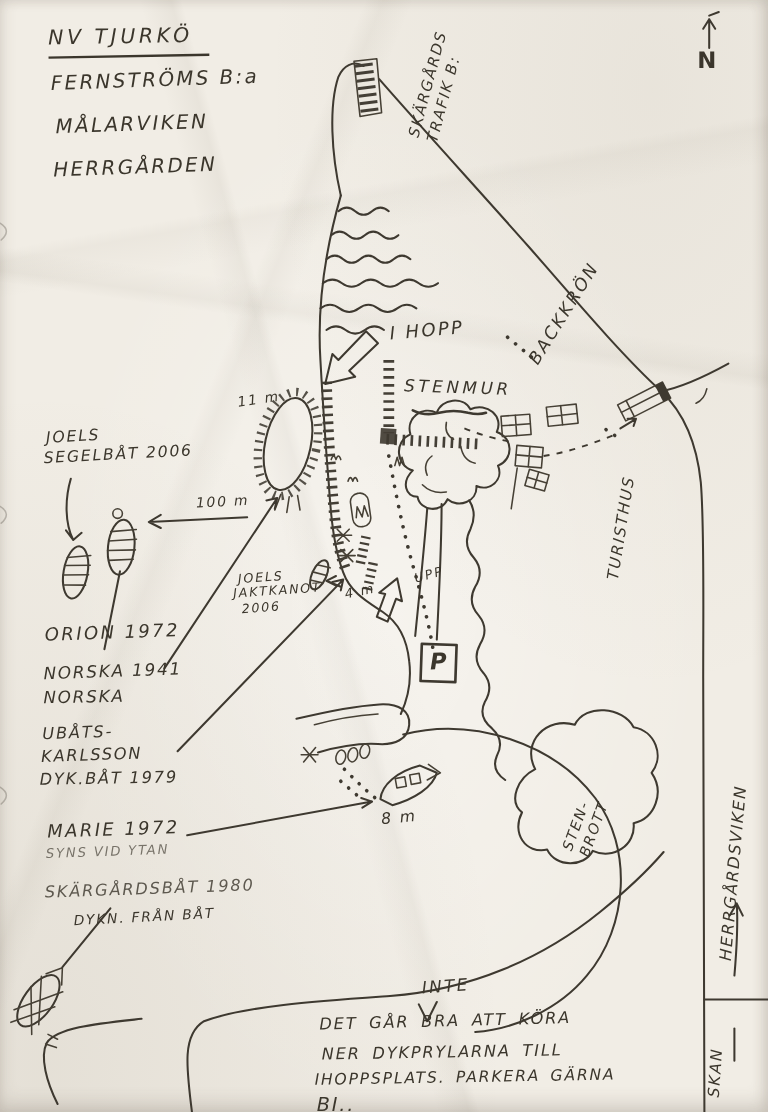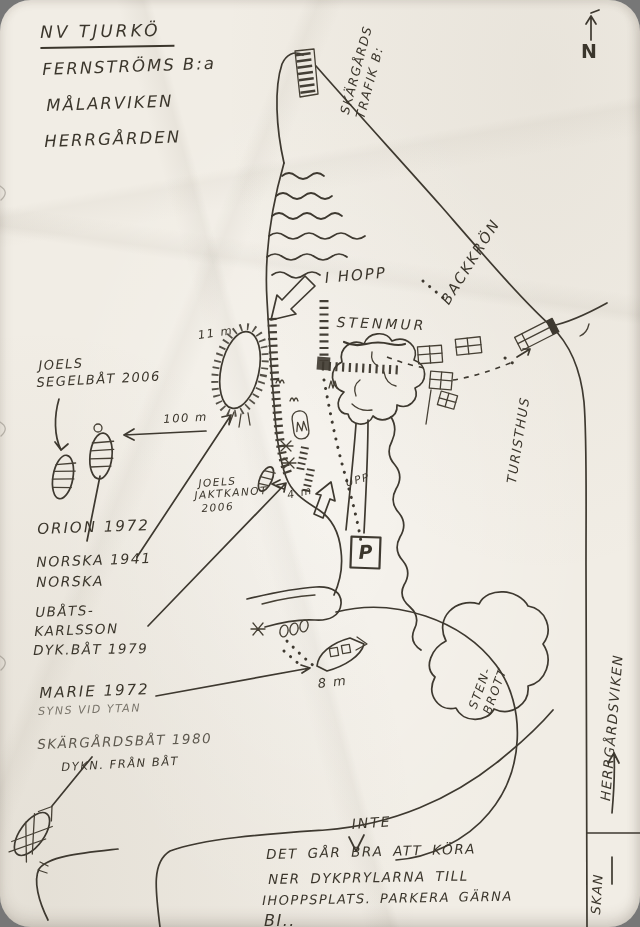--- a/index.html
+++ b/index.html
@@ -10,21 +10,20 @@
       radial-gradient(ellipse at 85% 8%, rgba(120,108,85,.07), transparent 42%),
       radial-gradient(ellipse at 6% 96%, rgba(120,108,85,.10), transparent 45%),
       radial-gradient(ellipse at 50% 55%, rgba(255,255,255,.35), transparent 60%),
       linear-gradient(112deg, transparent 30%, rgba(90,80,60,.05) 31.5%, transparent 34%),
       linear-gradient(255deg, transparent 55%, rgba(90,80,60,.06) 56%, transparent 59%),
       linear-gradient(8deg,  transparent 68%, rgba(90,80,60,.05) 69%, transparent 71%),
       linear-gradient(170deg, transparent 20%, rgba(90,80,60,.04) 21%, transparent 24%),
       var(--paper);
     box-shadow: inset 0 -8px 14px rgba(80,70,55,.16), inset -5px 0 10px rgba(80,70,55,.08), inset 0 4px 8px rgba(80,70,55,.06);
     font-family:"DejaVu Sans",sans-serif;
-    border-radius:31px;
   }
   svg{position:absolute;left:0;top:0;}
   .ink{fill:none;stroke:#3e3930;stroke-width:1.7;stroke-linecap:round;stroke-linejoin:round;}
   .ink2{fill:none;stroke:#464035;stroke-width:1.3;stroke-linecap:round;stroke-linejoin:round;}
   .fillink{fill:#3e3930;stroke:none;}
   .hatchline{fill:none;stroke:#443f36;stroke-width:9;stroke-dasharray:2.2,4.5;}
   .hatchline2{fill:none;stroke:#443f36;stroke-width:15;stroke-dasharray:2.5,3.8;}
   .hatchsm{fill:none;stroke:#443f36;stroke-width:8;stroke-dasharray:1.8,3.5;}
   .hatchreef{fill:none;stroke:#443f36;stroke-width:7;stroke-dasharray:1.8,5.2;opacity:.9;}
   .dots{fill:none;stroke:#3e3930;stroke-width:3;stroke-dasharray:0.1,8.5;stroke-linecap:round;}

